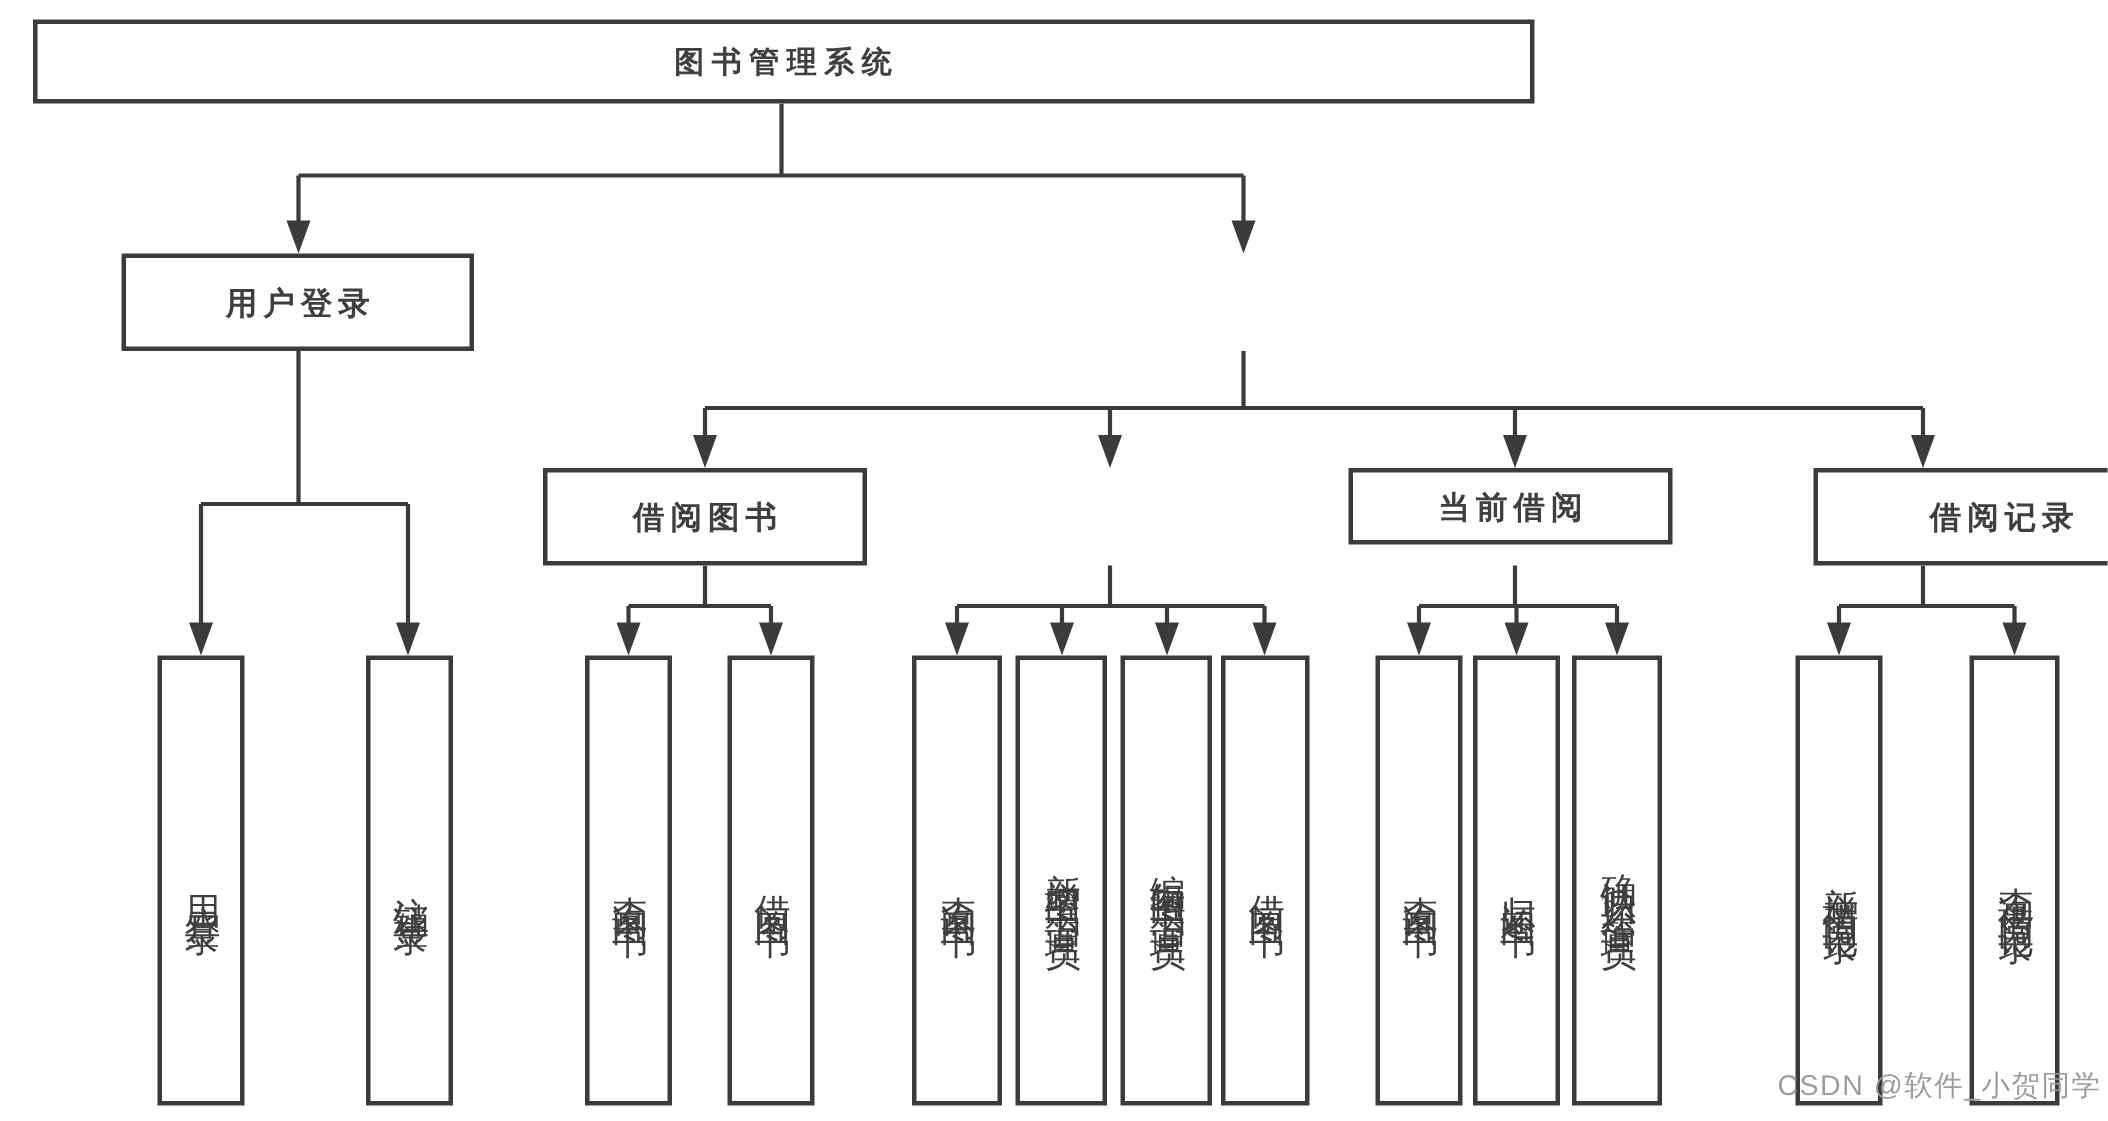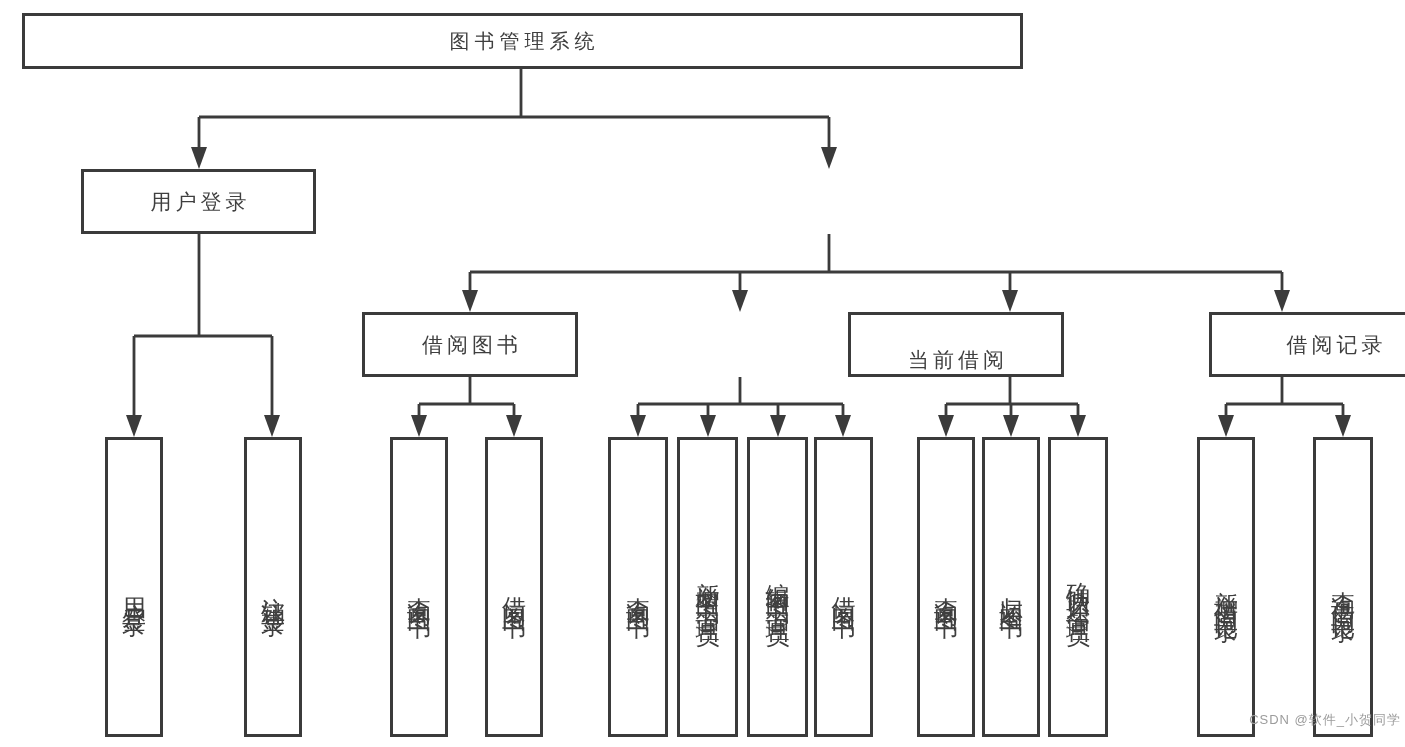--- a/index.html
+++ b/index.html
@@ -38,35 +38,35 @@
   .box {
     position: absolute;
     border: 3px solid var(--box-border);
     background: var(--background);
     color: var(--text);
     display: flex;
     align-items: center;
     justify-content: center;
   }
   .h-box { font-size: 21px; letter-spacing: 4px; white-space: nowrap; }
-  .h-box .h-label { padding-left: 4px; }
+  .h-box .h-label { padding-left: 4px; font-weight: bold; }
   .root-box { font-size: 20px; letter-spacing: 5px; }
   .v-box { font-size: 24px; }
   .v-label {
     writing-mode: vertical-rl;
     text-orientation: mixed;
     letter-spacing: 6px;
     line-height: 1;
     padding-top: 6px;
   }
   .watermark {
     position: absolute;
     right: 4px;
     top: 711px;
-    font-size: 13px;
+    font-size: 19px;
     letter-spacing: 1px;
     color: var(--watermark);
     white-space: nowrap;
     text-align: right;
   }
 </style>
 </head>
 <body>
 
 <div class="canvas">
@@ -104,21 +104,21 @@
     <span class="h-label">图书管理系统</span>
   </div>
 
   <div class="box h-box" style="left:81px; top:169px; width:235px; height:65px;">
     <span class="h-label">用户登录</span>
   </div>
 
   <div class="box h-box" style="left:362px; top:312px; width:216px; height:65px;">
     <span class="h-label">借阅图书</span>
   </div>
-  <div class="box h-box" style="left:848px; top:312px; width:216px; height:65px;align-items:flex-end;">
+  <div class="box h-box" style="left:899px; top:312px; width:216px; height:51px;">
     <span class="h-label">当前借阅</span>
   </div>
   <div class="box h-box" style="left:1173px; top:312px; width:251px; height:65px;margin-left:36px;">
     <span class="h-label">借阅记录</span>
   </div>
 
   <div class="box v-box" style="left:105px; top:437px; width:58px; height:300px;">
     <span class="v-label">用户登录</span>
   </div>
   <div class="box v-box" style="left:244px; top:437px; width:58px; height:300px;">

